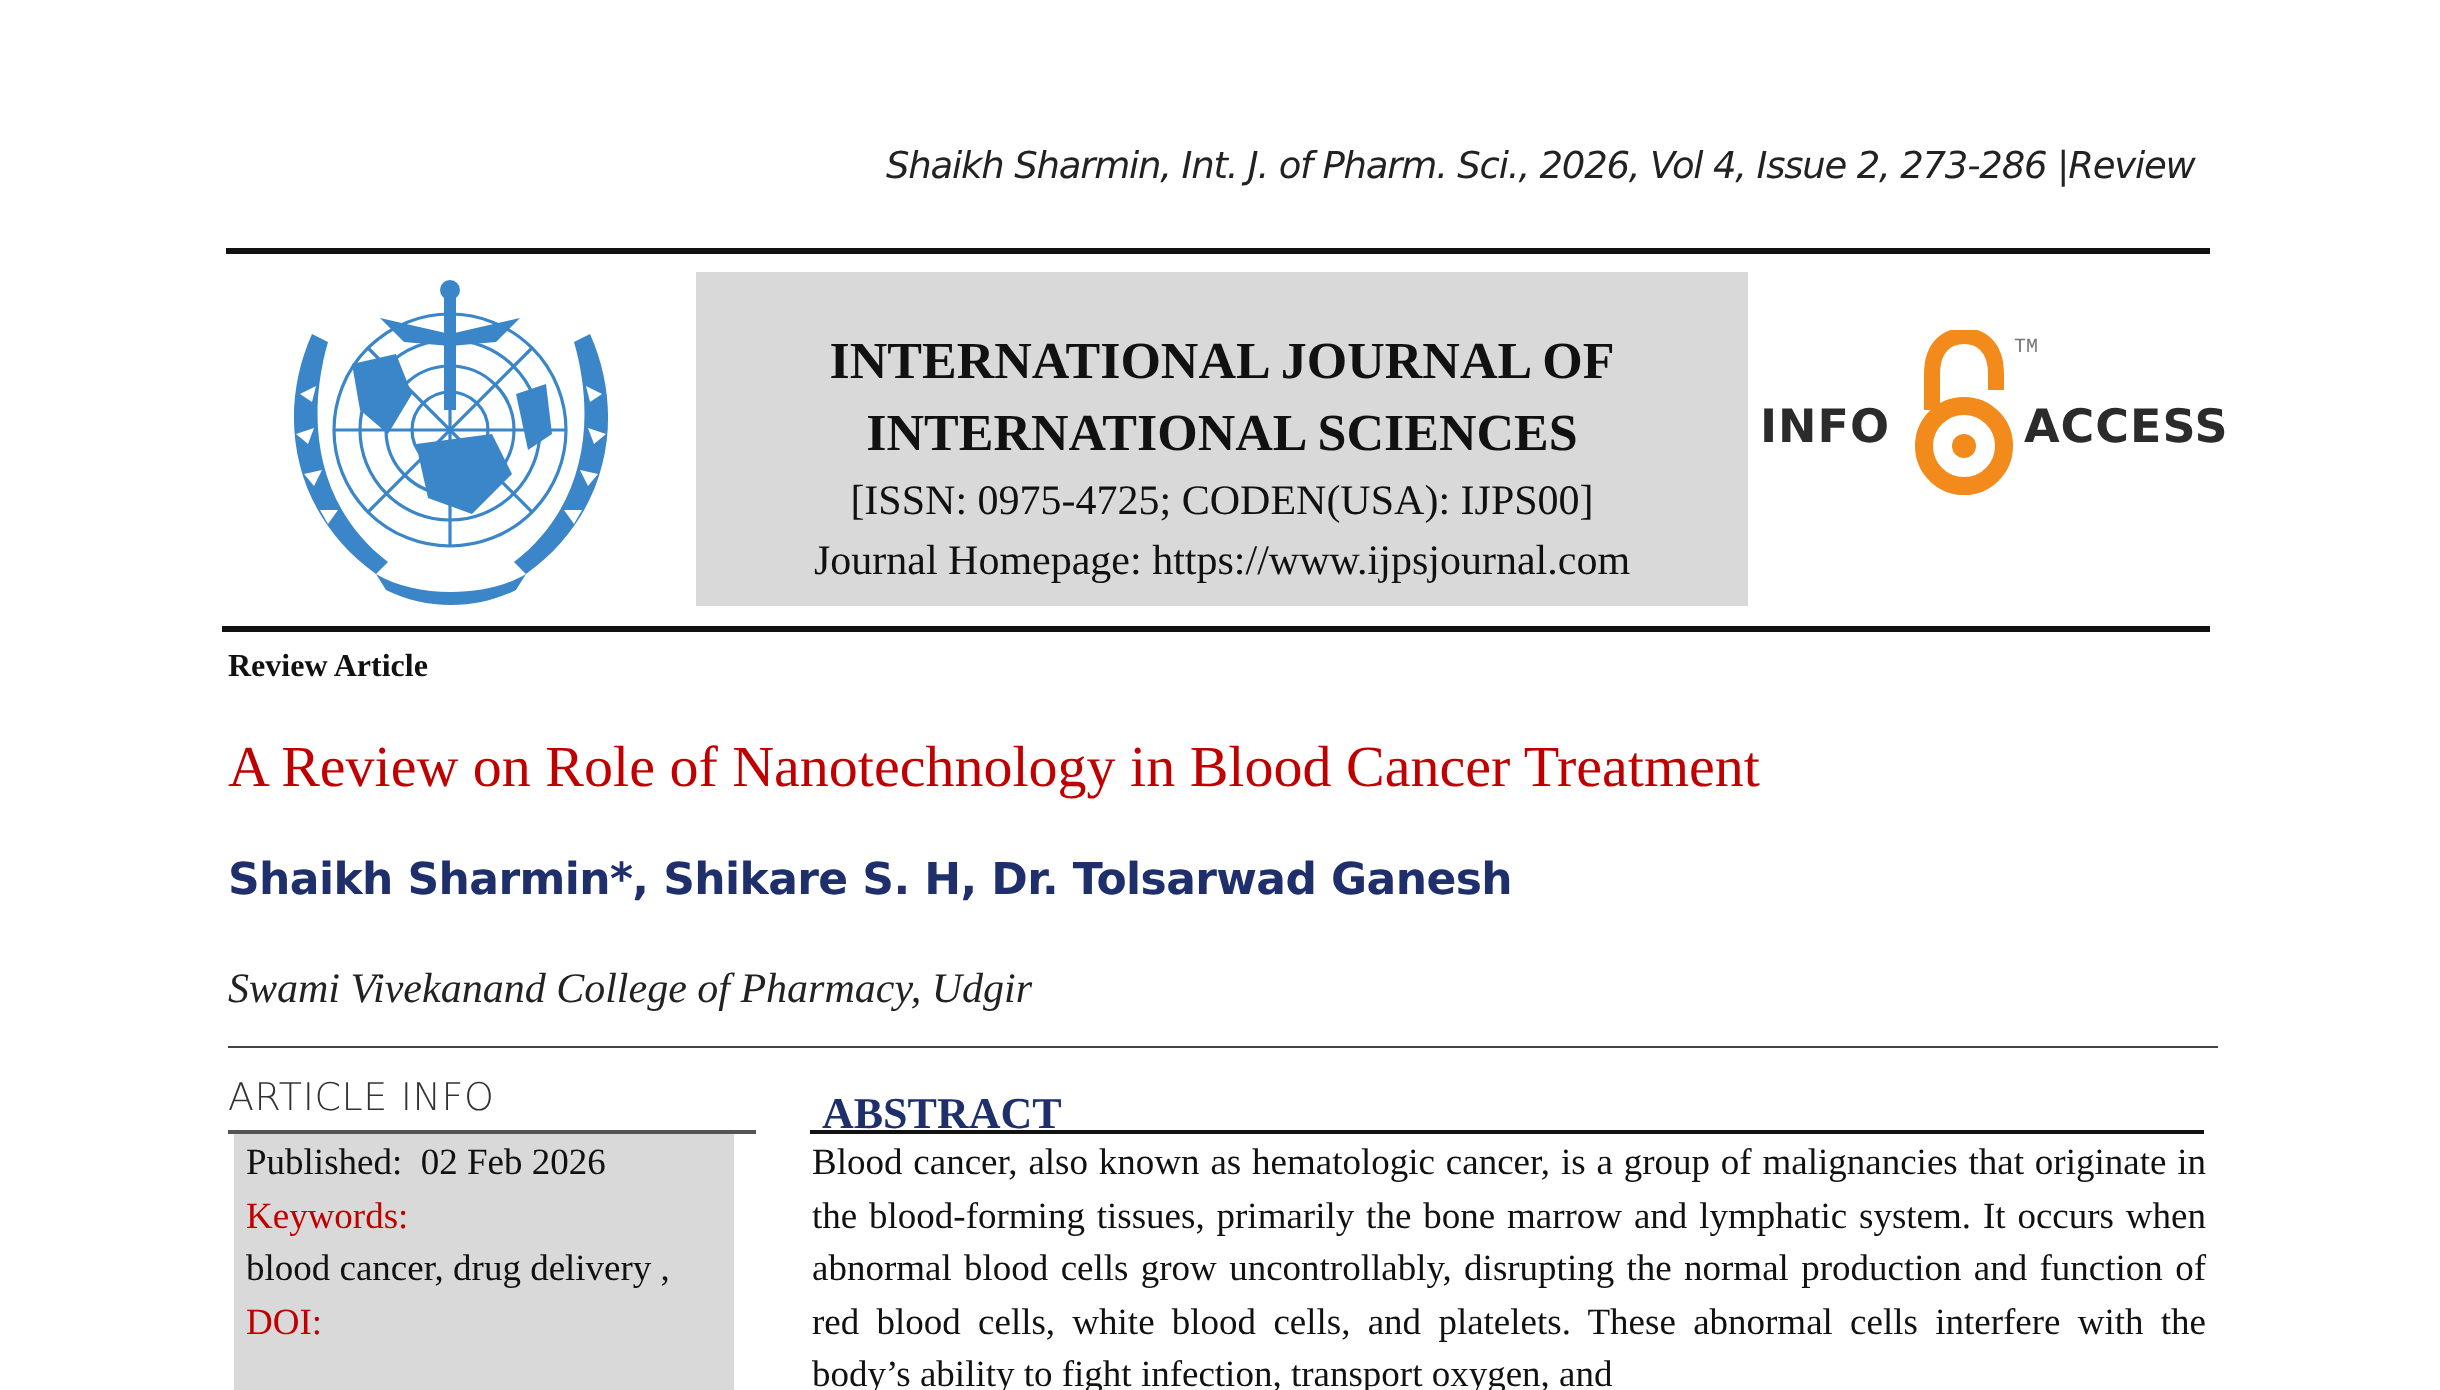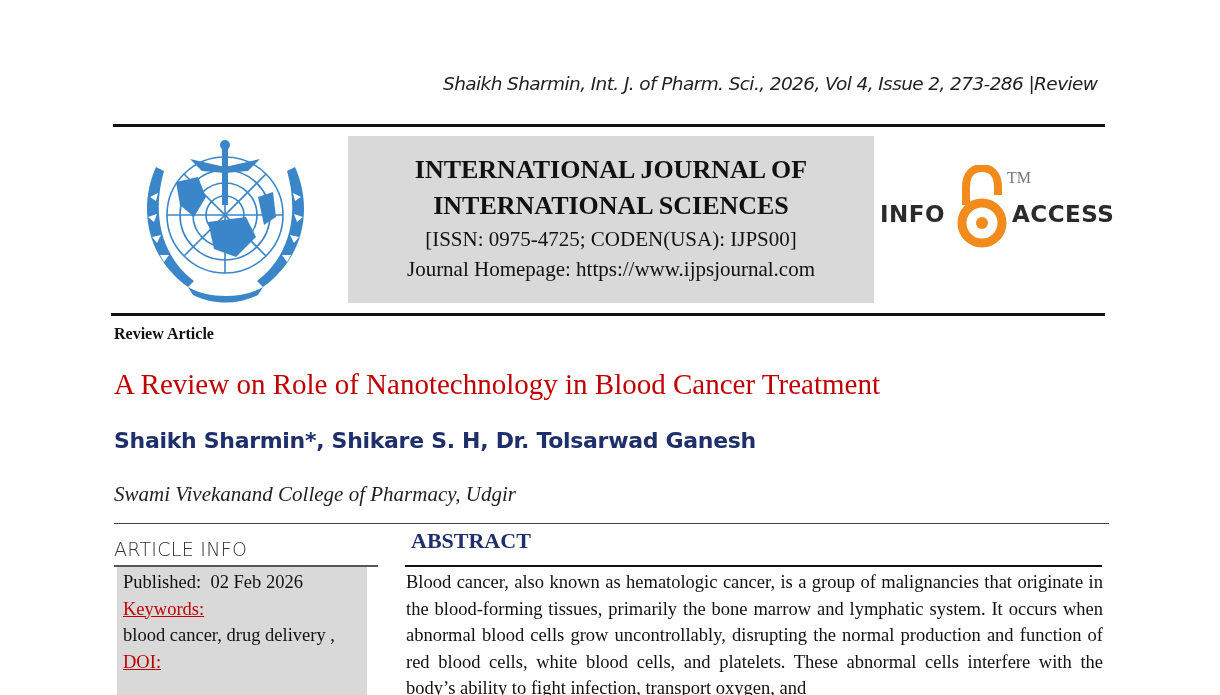--- a/index.html
+++ b/index.html
@@ -3,34 +3,34 @@
 <meta charset="utf-8">
 <style>
   html, body { margin:0; padding:0; background:#ffffff; }
   body { width:1220px; height:695px; position:relative; overflow:hidden; font-family:"Liberation Serif", serif; color:#111; }
   .abs { position:absolute; }
   .running-head { left:443px; top:73px; font-family:"DejaVu Sans", sans-serif; font-style:italic; font-size:18.5px; color:#222; letter-spacing:-0.6px; white-space:nowrap; }
   .rule-top { left:113px; top:124px; width:992px; height:3px; background:#111; }
   .rule-mid { left:111px; top:313px; width:994px; height:3px; background:#111; }
   .logo-left { left:128px; top:137px; width:195px; height:168px; }
   .journal-box { left:348px; top:136px; width:526px; height:167px; background:#d9d9d9; text-align:center; }
-  .journal-box .t1 { font-weight:bold; font-size:26px; line-height:36px; margin-top:16px; color:#111; }
+  .journal-box .t1 { font-weight:bold; font-size:26px; line-height:36px; margin-top:27px; color:#111; }
   .journal-box .t2 { font-size:21px; line-height:30px; color:#111; }
   .oa-logo { left:880px; top:165px; width:230px; height:85px; }
   .oa-text { font-family:"DejaVu Sans", sans-serif; font-weight:bold; font-size:23px; color:#2b2b2b; position:absolute; top:36px; letter-spacing:0.5px; }
   .article-type { left:114px; top:325px; font-weight:bold; font-size:16px; color:#111; }
   .title { left:114px; top:368px; font-weight:normal; font-size:29px; color:#c00000; white-space:nowrap; }
   .authors { left:114px; top:428px; font-family:"DejaVu Sans", sans-serif; font-weight:bold; font-size:22px; color:#1f2f6b; white-space:nowrap; letter-spacing:-0.3px; }
   .affil { left:114px; top:482px; font-style:italic; font-size:21px; color:#222; white-space:nowrap; }
   .rule-thin { left:114px; top:523px; width:995px; height:1px; background:#444; }
   .info-head { left:114px; top:538px; font-family:"DejaVu Sans", sans-serif; font-size:19px; color:#333; font-weight:300; letter-spacing:0.3px;text-align:right; }
   .info-rule { left:114px; top:565px; width:264px; height:2px; background:#555; }
   .info-box { left:117px; top:567px; width:250px; height:128px; background:#d9d9d9; padding:2px 6px; box-sizing:border-box; font-size:18.5px; line-height:26.5px; }
-  .info-box .red { color:#c00000;text-decoration:underline; }
-  .abs-head { left:411px; top:528px; font-weight:bold; font-size:22px; color:#1f2f6b; }
+  .info-box .red { color:#c00000; }
+  .abs-head { left:411px; top:544px; font-weight:bold; font-size:22px; color:#1f2f6b; }
   .abs-rule { left:405px; top:565px; width:697px; height:2px; background:#111; }
   .abs-text { left:406px; top:569px; width:697px; font-size:18.5px; line-height:26.5px; text-align:justify; color:#111; }
   .abs-text p { margin:0; }
 </style>
 </head>
 <body>
 
 <div class="abs running-head">Shaikh Sharmin, Int. J. of Pharm. Sci., 2026, Vol 4, Issue 2, 273-286 |Review</div>
 
 <div class="abs rule-top"></div>
@@ -80,21 +80,21 @@
   <div class="t2">Journal Homepage: https://www.ijpsjournal.com</div>
 </div>
 
 <div class="abs oa-logo">
   <span class="oa-text" style="left:0">INFO</span>
   <svg class="abs" style="left:76px; top:0" width="52" height="85" viewBox="0 0 52 85">
     <path d="M10 40 L10 22 C10 8 18 3 26 3 C34 3 42 8 42 22 L42 30" fill="none" stroke="#f28a1c" stroke-width="8"></path>
     <circle cx="26" cy="58" r="20" fill="none" stroke="#f28a1c" stroke-width="9"></circle>
     <circle cx="26" cy="58" r="6" fill="#f28a1c"></circle>
   </svg>
-  <span class="abs" style="left:127px; top:4px; font-family:Liberation Serif, serif; font-size:16px; color:#777">TM</span>
+  <span class="abs" style="left:127px; top:4px; font-family:Liberation Mono, monospace; font-size:10px; color:#777">TM</span>
   <span class="oa-text" style="left:132px">ACCESS</span>
 </div>
 
 <div class="abs rule-mid"></div>
 
 <div class="abs article-type">Review Article</div>
 <div class="abs title">A Review on Role of Nanotechnology in Blood Cancer Treatment</div>
 <div class="abs authors">Shaikh Sharmin*, Shikare S. H, Dr. Tolsarwad Ganesh</div>
 <div class="abs affil">Swami Vivekanand College of Pharmacy, Udgir</div>
 

